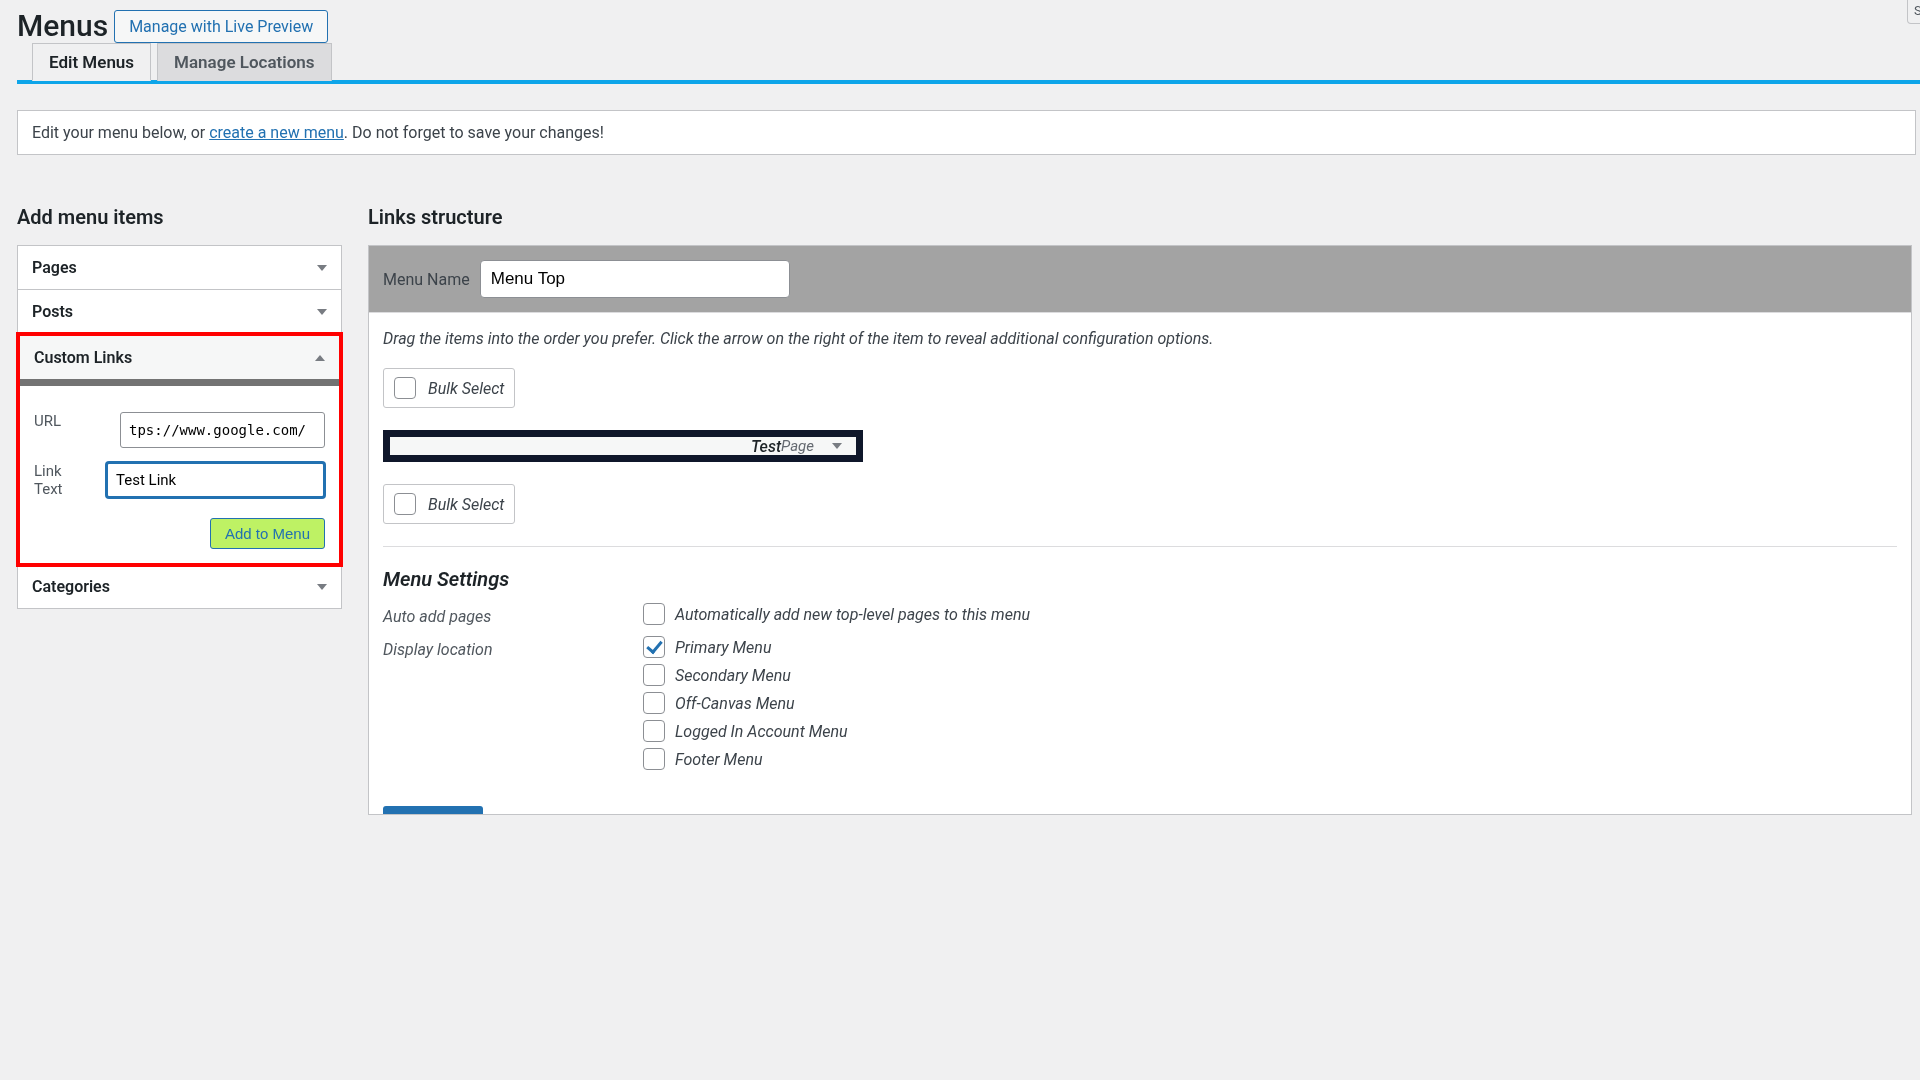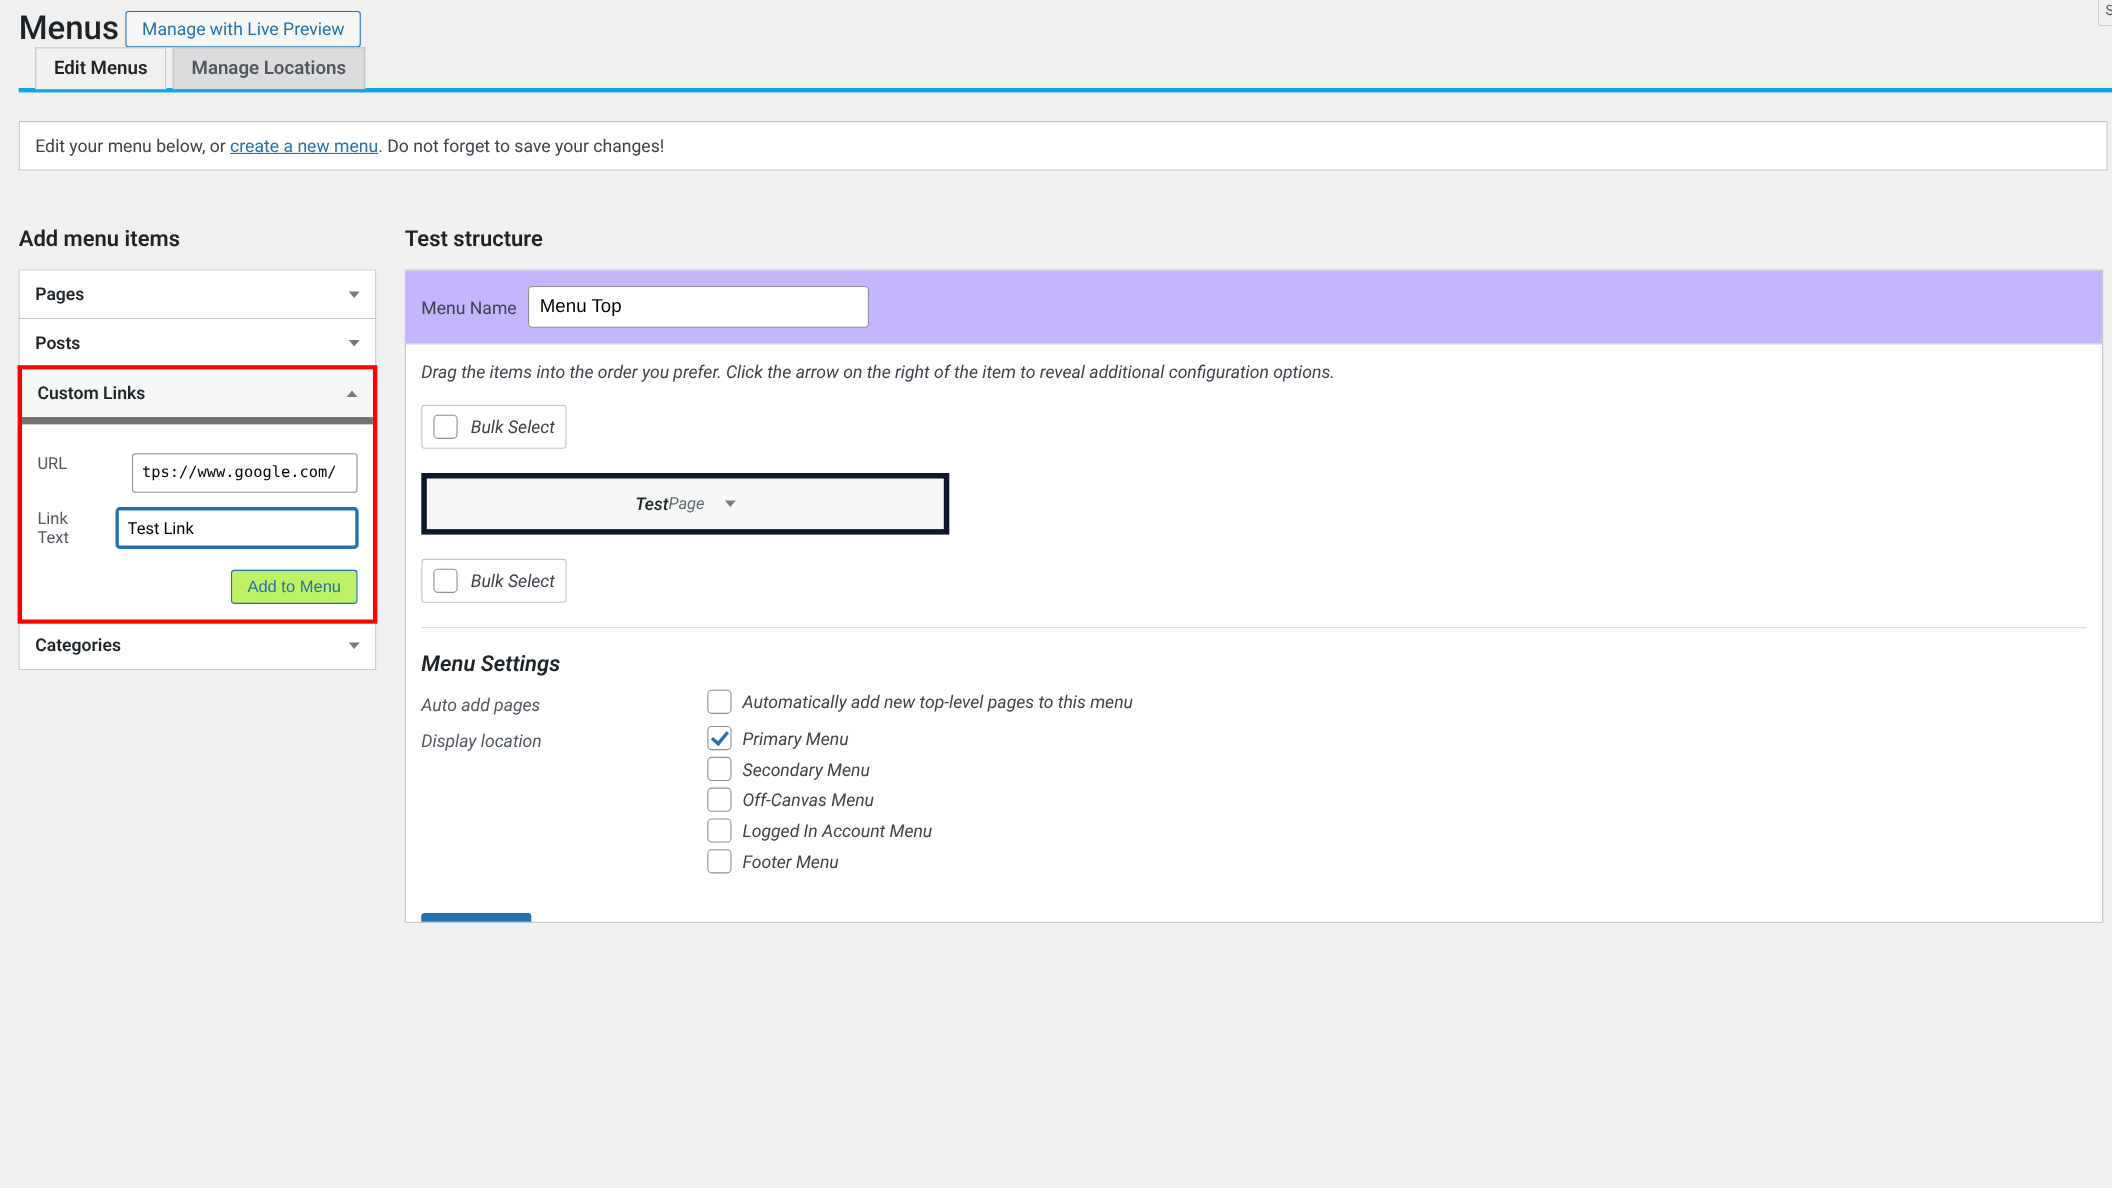--- a/index.html
+++ b/index.html
@@ -172,21 +172,21 @@
   padding: 6px 14px;
   font-size: 15px;
   cursor: pointer;
 }
 .menu-edit {
   border: 1px solid #c3c4c7;
   background: #fff;
   min-height: 480px;
 }
 .menu-header-inner {
-  background: #c4b5fd;
+  background: #a3a3a3;
   border-bottom: 1px solid #dcdcde;
   padding: 14px 14px;
   display: flex;
   align-items: center;
   gap: 10px;
 }
 .menu-name-label { font-size: 16px; color: #3c434a; }
 .menu-name-input {
   border: 1px solid #8c8f94;
   border-radius: 4px;
@@ -227,25 +227,25 @@
   width: 6px; height: 12px;
   border: solid #2271b1;
   border-width: 0 3px 3px 0;
   transform: rotate(40deg);
   margin-top: -3px;
 }
 .bulk-label { font-size: 16px; color: #3c434a; }
 .menu-item-bar {
   display: flex;
   align-items: center;
-  justify-content: center;
-  border: 5px solid #0f172a;
+  justify-content: flex-end;
+  border: 7px solid #0f172a;
   background: #f6f7f7;
   width: 480px;
-  height: 56px;
+  height: 32px;
   padding: 0 14px;
   margin-bottom: 22px;
 }
 .menu-item-title { font-size: 16px; font-weight: 500; color: #1d2327; }
 .menu-item-type-wrap { display: flex; align-items: center; gap: 18px; }
 .menu-item-type { font-size: 15px; color: #646970; }
 .hr { border: none; border-top: 1px solid #dcdcde; margin: 20px 0; }
 h3.settings-title {
   font-size: 20px;
   font-weight: 600;
@@ -336,21 +336,21 @@
           <div class="accordion-head">
             <span>Categories</span>
             <span class="accordion-toggle down"></span>
           </div>
         </div>
 
       </div>
     </div>
 
     <div class="col-right">
-      <h2 class="section-title">Test structure</h2>
+      <h2 class="section-title">Links structure</h2>
 
       <div class="menu-edit">
         <div class="menu-header-inner">
           <label class="menu-name-label">Menu Name</label>
           <input class="menu-name-input" type="text" value="Menu Top" style="">
         </div>
 
         <div class="menu-body">
           <p class="drag-info">Drag the items into the order you prefer. Click the arrow on the right of the item to reveal additional configuration options.</p>
 

